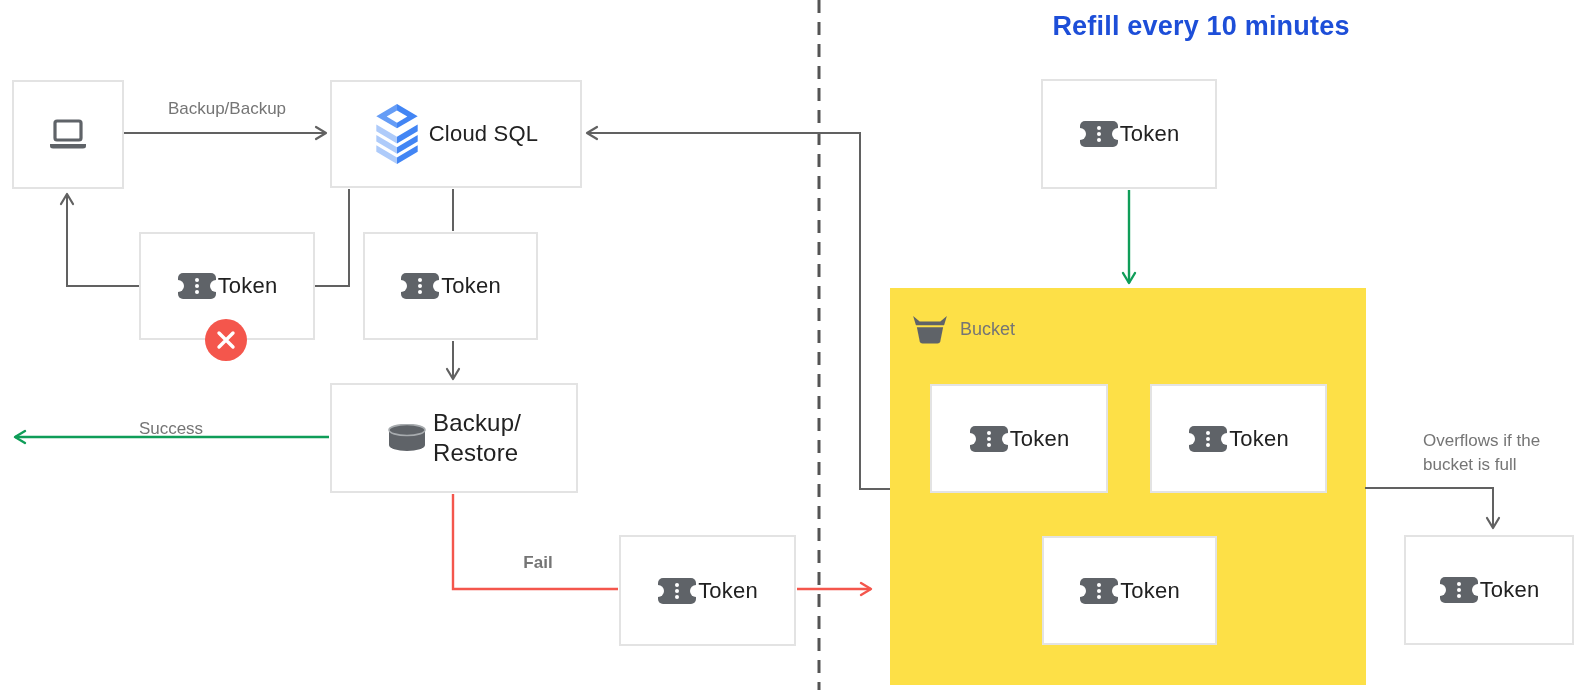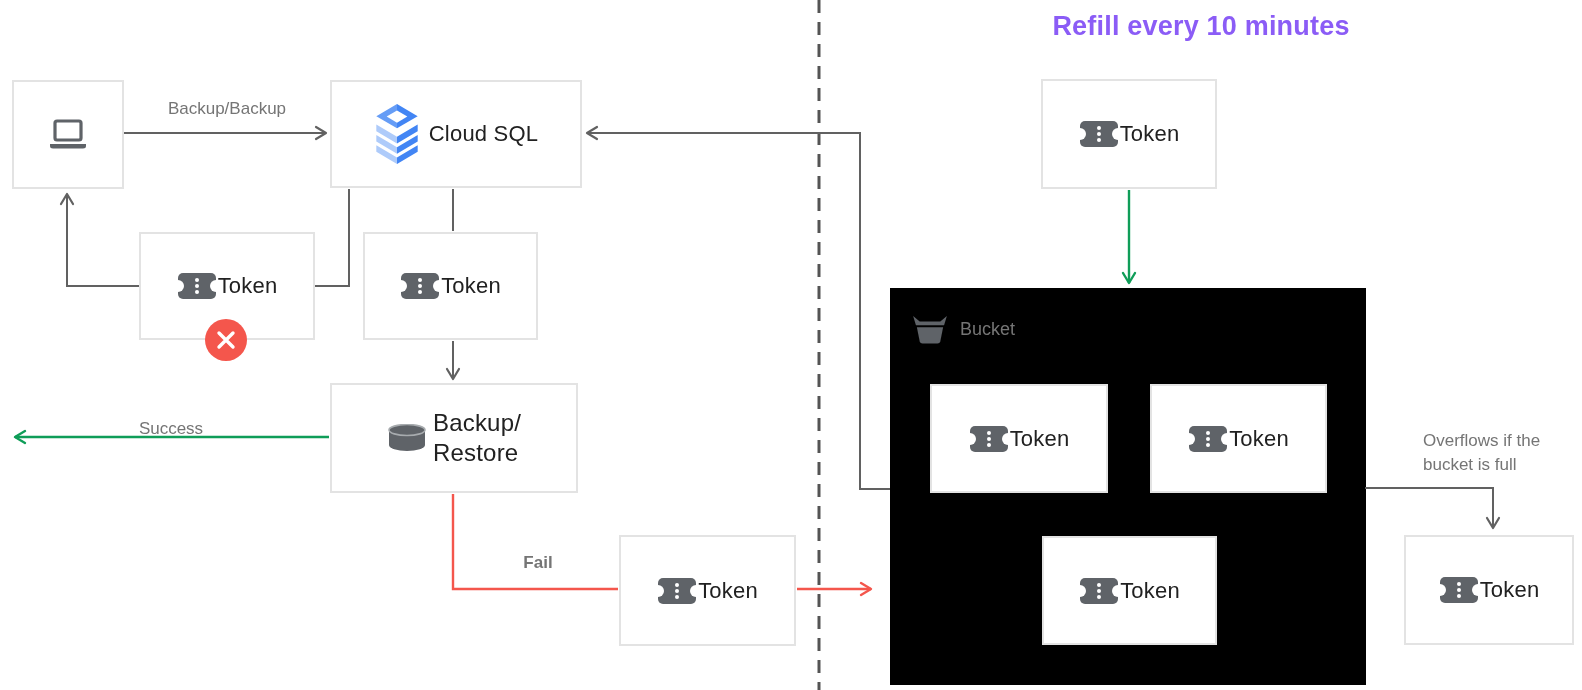--- a/index.html
+++ b/index.html
@@ -8,27 +8,27 @@
     font-family:"Liberation Sans", sans-serif;
   }
   #edges{position:absolute;left:0;top:0;z-index:1;}
   .node{
     position:absolute;background:#ffffff;border:2px solid #e3e3e3;box-sizing:border-box;
     display:flex;align-items:center;justify-content:center;gap:1px;z-index:2;
   }
   .node .label{font-size:22px;color:#212121;letter-spacing:.2px;}
   #bucket-area{
     position:absolute;left:890px;top:288px;width:476px;height:397px;
-    background:#000000;z-index:0;
+    background:#fde047;z-index:0;
   }
   .annot{position:absolute;color:#757575;font-size:17px;z-index:2;}
   .annot.center{text-align:center;}
   #diagram-title{
     position:absolute;left:1001px;top:11px;width:400px;text-align:center;
-    font-size:27px;font-weight:bold;color:#8b5cf6;z-index:2;letter-spacing:.2px;
+    font-size:27px;font-weight:bold;color:#1d4ed8;z-index:2;letter-spacing:.2px;
   }
   #bucket-header{
     position:absolute;left:22px;top:26px;display:flex;align-items:center;gap:12px;
   }
   #bucket-header .label{font-size:18px;color:#757575;}
   #backup-restore-box .label{font-size:24px;line-height:30px;text-align:left;}
   #error-badge{
     position:absolute;left:64px;top:85px;width:42px;height:42px;border-radius:50%;
     background:#f4564c;display:flex;align-items:center;justify-content:center;z-index:3;
   }

